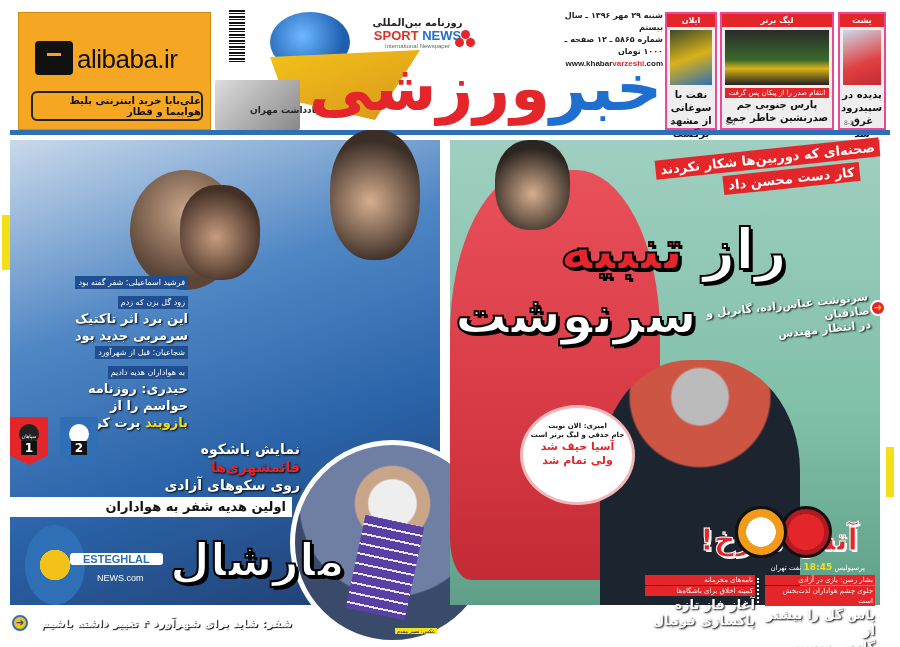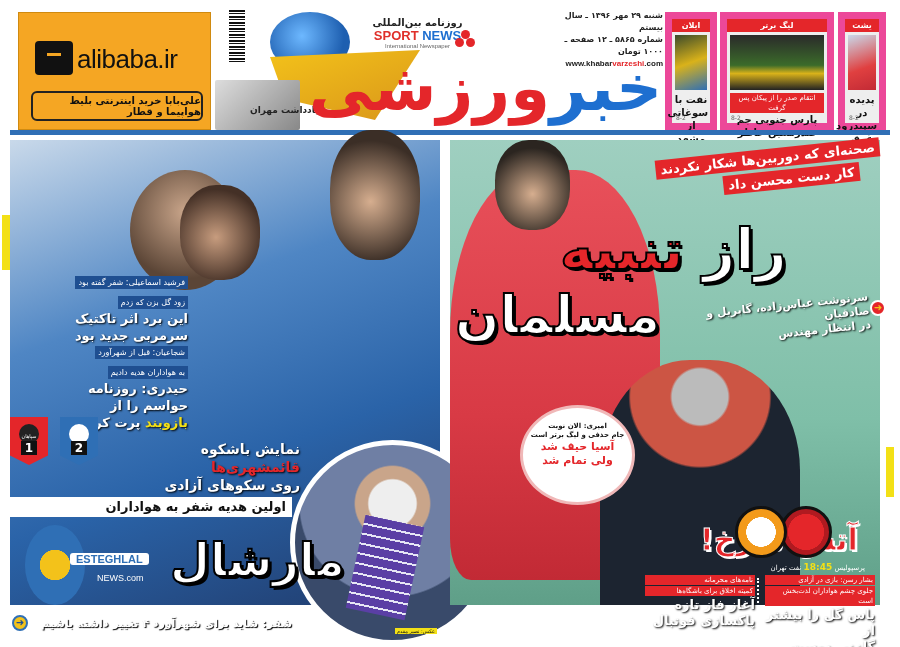--- a/index.html
+++ b/index.html
@@ -25,21 +25,21 @@
 .intl-en span{color:#e0302a}
 .intl-sub{font-family:"Liberation Sans",sans-serif;font-size:6px;color:#666;direction:ltr}
 .dots{left:455px;top:30px;width:22px;height:18px}
 .dots i{position:absolute;width:9px;height:9px;border-radius:50%;background:#e4262a}
 .masthead{left:290px;top:48px;width:372px;height:80px;font-size:64px;font-weight:bold;color:#e4262a;text-align:right;line-height:80px;letter-spacing:-2px;font-family:"DejaVu Sans",sans-serif}
 .masthead span{color:#1e6fd0}
 .issue{left:545px;top:10px;width:118px;font-size:8px;line-height:12px;text-align:right;color:#222;font-weight:bold}
 .issue-url{font-family:"Liberation Sans",sans-serif;direction:ltr;text-align:right}
 .issue-url b{color:#e4262a}
 
-.teaser{top:12px;height:118px;background:#eee;border:7px solid #ec4899}
+.teaser{top:12px;height:118px;background:#eee;border:2px solid #ec4899}
 .teaser-tag{height:13px;background:#e4262a;color:#fff;font-size:8px;text-align:center;line-height:13px;font-weight:bold}
 .teaser-img{margin:3px;height:55px}
 .teaser-hl{font-size:10px;line-height:13px;text-align:center;font-weight:bold;color:#111;padding:0 2px}
 .teaser-red{background:#e4262a;color:#fff;font-size:7px;margin:0 3px;line-height:10px;text-align:center}
 .teaser-pg{position:absolute;left:4px;bottom:2px;font-size:6px;color:#666}
 .blueline{left:10px;top:130px;width:880px;height:5px;background:#2f6fb5}
 
 .left-photo{left:10px;top:140px;width:430px;height:465px;background:linear-gradient(160deg,#c9d9ea 0%,#4f86c4 35%,#2a63a8 65%,#203a6a 100%)}
 .head1{left:130px;top:170px;width:110px;height:120px;border-radius:50%;background:radial-gradient(circle at 50% 35%,#c9a58a,#5b4536 70%)}
 .head2{left:330px;top:130px;width:90px;height:130px;border-radius:45%;background:radial-gradient(circle at 45% 55%,#d6ae8f,#3b2e26 70%)}
@@ -60,21 +60,21 @@
 .mid-hl{left:110px;top:440px;width:190px;text-align:right;color:#fff;font-size:14px;font-weight:bold;line-height:18px;text-shadow:1px 1px 2px #000}
 .mid-hl b{color:#e4262a}
 .strip{left:10px;top:497px;width:282px;height:20px;background:#fff;font-size:13px;font-weight:bold;color:#111;text-align:right;padding-right:6px;line-height:20px;direction:rtl}
 .marshal{left:170px;top:530px;font-size:46px;font-weight:bold;color:#fff;line-height:60px;-webkit-text-stroke:2px #000;text-shadow:3px 3px 0 #000}
 .sub-hl{left:10px;top:617px;width:282px;text-align:right;font-size:11px;font-weight:bold;color:#fff;text-shadow:1px 1px 1px #000}
 .arrow-btn{left:12px;top:615px;width:16px;height:16px;border-radius:50%;background:#f3c21a;border:2px solid #2f6fb5;color:#1f4f91;font-size:10px;line-height:12px;text-align:center}
 .circle-photo{left:290px;top:440px;width:205px;height:205px;border-radius:50%;border:5px solid #fff;background:radial-gradient(circle at 50% 30%,#eee 0 14%,#c9a58a 15% 22%,#6f7fa4 23% 55%,#394a6a 56%)}
 .scarf{left:355px;top:520px;width:60px;height:95px;background:repeating-linear-gradient(180deg,#5a3fa5 0 8px,#e6e6f5 8px 10px);transform:rotate(12deg)}
 .watermark{left:25px;top:525px;width:130px;height:90px;direction:ltr}
 .wm-circle{position:absolute;left:0;top:0;width:60px;height:80px;border-radius:50%;background:radial-gradient(circle,#f3c21a 0 30%,#2f6fb5 31%)}
-.wm-text{position:absolute;left:45px;top:28px;background:#fff;color:#2f6fb5;font-family:"Liberation Sans",sans-serif;font-weight:bold;font-size:11px;padding:0 6px;border-radius:3px}
+.wm-text{position:absolute;left:45px;top:28px;background:#fff;color:#2f6fb5;font-family:"Liberation Sans",sans-serif;font-weight:bold;font-size:11px;padding:0 13px;border-radius:3px}
 .wm-text2{position:absolute;left:72px;top:48px;color:#fff;font-family:"Liberation Sans",sans-serif;font-size:9px}
 .photo-credit{font-size:5px;background:#f3e016;color:#111;padding:0 2px}
 
 .right-photo{left:450px;top:140px;width:430px;height:465px;background:linear-gradient(180deg,#9fcfc0 0%,#7fbfa8 60%,#5f9f88 100%)}
 .player-red{left:450px;top:170px;width:210px;height:410px;background:linear-gradient(180deg,#e8505a 0%,#d83a45 60%,#c22a35 100%);border-radius:40% 40% 10% 10%}
 .player-head{left:495px;top:140px;width:75px;height:90px;border-radius:45%;background:radial-gradient(circle at 50% 60%,#d6ae8f,#2b2520 70%)}
 .coach{left:600px;top:360px;width:200px;height:245px;border-radius:45% 45% 0 0;background:radial-gradient(circle at 50% 15%,#bbb 0 12%,#cc5544 13% 30%,#1c2430 31%)}
 .red-kicker{background:#e4262a;color:#fff;font-size:13px;font-weight:bold;padding:1px 5px;line-height:17px;display:inline-block;transform:rotate(-6deg)}
 .raz{left:560px;top:220px;font-size:56px;font-weight:bold;color:#fff;-webkit-text-stroke:2px #000;text-shadow:3px 3px 0 #000;line-height:60px}
 .raz b{color:#e4262a}
@@ -202,21 +202,21 @@
 <div class="abs player-red"></div>
 <div class="abs player-head"></div>
 <div class="abs coach"></div>
 <div class="abs side-ribbon r"></div>
 
 <div class="abs" style="left:655px;top:148px;text-align:right">
   <div class="red-kicker">صحنه‌ای که دوربین‌ها شکار نکردند</div><br>
   <div class="red-kicker" style="margin-right:20px">کار دست محسن داد</div>
 </div>
 <div class="abs raz"><span>راز </span><b>تنبیه</b></div>
-<div class="abs moslem">مسلمان</div>
+<div class="abs moslem">سرنوشت</div>
 <div class="abs raz-arrow">➜</div>
 <div class="abs raz-sub">
   <div>سرنوشت عباس‌زاده، گابریل و صادقیان</div>
   <div>در انتظار مهندس</div>
 </div>
 
 <div class="abs quote-circle">
   <div class="qc-small">امیری: الان نوبت</div>
   <div class="qc-small">جام حذفی و لیگ برتر است</div>
   <div class="qc-big">آسیا حیف شد</div>

